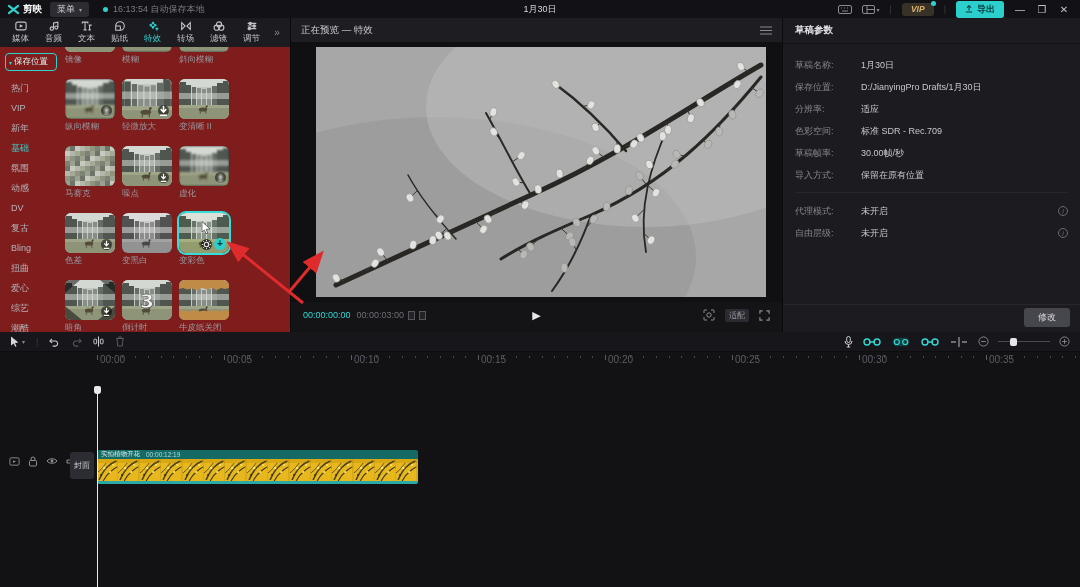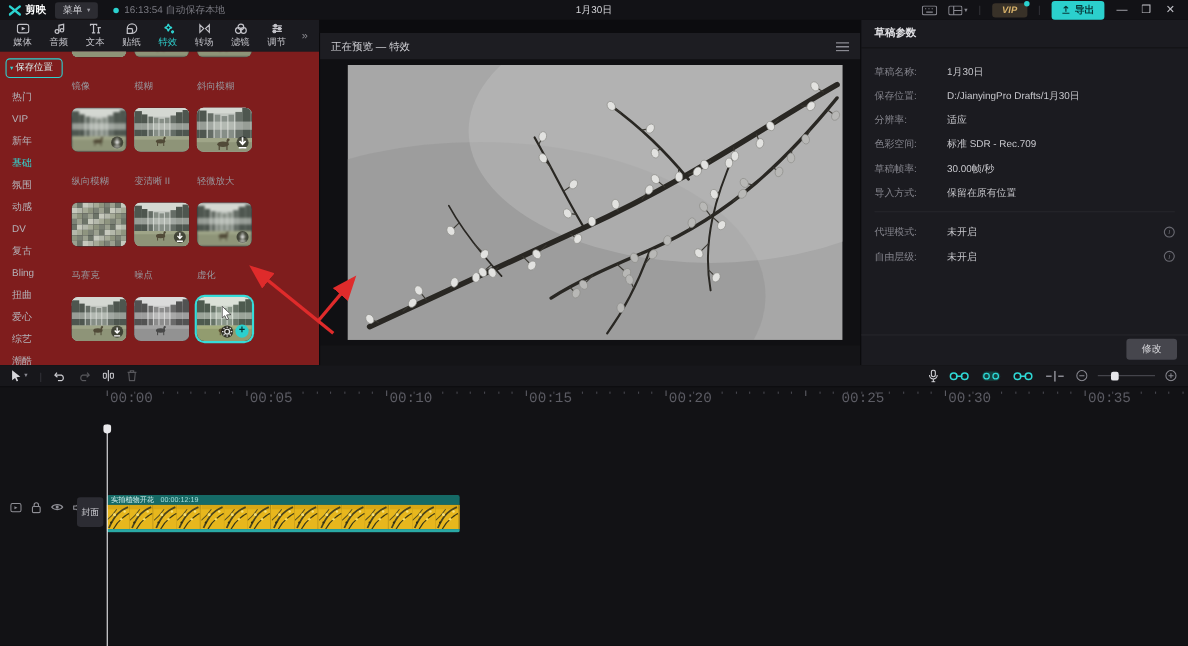--- a/index.html
+++ b/index.html
@@ -21,21 +21,21 @@
   .tb-sep { color:#3a3a40; }
   #vip-badge { position:relative; background:linear-gradient(180deg,#46薄3c31,#2e2a23); background:#383128;
     color:#d8b26a; font-weight:bold; font-style:italic; border-radius:3px; padding:1px 9px 2px; font-size:8.5px; }
   #vip-badge .teal-dot { position:absolute; right:-2px; top:-2px; width:5px; height:5px; }
   #export-btn { background:#2bd0cd; color:#07393a; border-radius:3px; padding:2px 9px;
     display:flex; align-items:center; gap:4px; font-weight:bold; }
   .win-btn { color:#c2c2c8; font-size:10px; width:12px; text-align:center; }
 
   
   #left-panel  { position:absolute; left:0; top:18px; width:290px; height:314px; background:#7f1d1d; }
-  #center-panel{ position:absolute; left:290px; top:30px; width:493px; height:314px;
+  #center-panel{ position:absolute; left:290px; top:18px; width:493px; height:314px;
     background:#141417; border-left:1px solid #0a0a0c; border-right:1px solid #0a0a0c; }
   #right-panel { position:absolute; left:783px; top:18px; width:297px; height:314px; background:#1b1b20; }
 
   
   #nav-tabs { display:flex; align-items:center; height:29px; padding:0 4px; background:#1b1b20; }
   .nav-tab { flex:1; display:flex; flex-direction:column; align-items:center; gap:1px;
     font-size:8.5px; color:#c2c2c8; cursor:default; }
   .nav-tab svg { width:12px; height:12px; stroke:#c2c2c8; fill:none; stroke-width:1.3; }
   .nav-tab.active { color:#2fd8d5; }
   .nav-tab.active svg { stroke:#2fd8d5; }
@@ -50,21 +50,21 @@
   #cat-list { margin-top:7px; }
   .cat-item { font-size:9px; color:#b4b4ba; line-height:20px; padding-left:6px; }
   .cat-item.active { color:#2fd8d5; }
   #fx-scroll { flex:1; overflow:hidden; position:relative; }
   #fx-grid { display:grid; grid-template-columns:repeat(3,50px); column-gap:7px; row-gap:13px;
     margin-top:-35px; padding-left:5px; }
   .fx-card { width:50px; position:relative; }
   .fx-thumb { width:50px; height:40px; border-radius:6px; overflow:hidden; position:relative; background:#26262b; }
   .fx-thumb svg { width:100%; height:100%; }
   .fx-card.selected .fx-thumb { box-shadow:0 0 0 2px #35dcd9; border-radius:7px; }
-  .fx-label { margin-top:21px; font-size:8.5px; color:#97979d; white-space:nowrap; overflow:hidden; }
+  .fx-label { margin-top:2px; font-size:8.5px; color:#97979d; white-space:nowrap; overflow:hidden; }
   .v-blur svg { filter:blur(0.8px); }
   .v-bw svg { filter:grayscale(1) contrast(1.05); }
   .v-color svg { filter:saturate(1.55) brightness(1.04); }
   .v-zoom svg { transform:scale(1.25); }
   .dl-badge { position:absolute; right:3px; bottom:3px; width:11px; height:11px; border-radius:50%;
     background:rgba(0,0,0,.55); display:flex; align-items:center; justify-content:center; }
   .gear-badge { position:absolute; right:17px; bottom:3px; width:11px; height:11px; border-radius:50%;
     background:rgba(20,20,22,.75); display:flex; align-items:center; justify-content:center; }
   .add-badge { position:absolute; right:3px; bottom:3px; width:12px; height:12px; border-radius:50%;
     background:#2bd0cd; color:#063434; font-size:10px; font-weight:bold; line-height:12px; text-align:center; }
@@ -102,21 +102,21 @@
   
   #timeline { position:absolute; left:0; top:332px; width:1080px; height:255px; background:#121215; }
   #tl-toolbar { height:20px; background:#17171b; border-bottom:1px solid #0d0d10;
     display:flex; align-items:center; padding:0 10px; gap:11px; }
   .tool-ic { display:flex; align-items:center; gap:2px; }
   .tool-sep { color:#3a3a40; font-size:9px; }
   .dim { opacity:.35; }
   #tl-tools-right { margin-left:auto; display:flex; align-items:center; gap:9px; }
   .toggle-pill { width:20px; height:10px; border-radius:5px; display:flex; align-items:center; justify-content:center; }
   #tl-ruler { position:relative; height:14px; }
-  .ruler-label { position:absolute; top:2px; font-size:13px; color:#5c5c64;font-family:Liberation Mono, monospace; }
+  .ruler-label { position:absolute; top:2px; font-size:10px; color:#5c5c64; }
   .ruler-tick { position:absolute; top:4px; width:1px; height:2px; background:#46464e; }
   .ruler-tick.major { height:5px; top:3px; background:#5c5c64; }
   #tl-tracks { position:relative; height:209px; }
   #track-controls { position:absolute; left:9px; top:90px; display:flex; gap:8px; }
   #cover-btn { position:absolute; left:70px; top:86px; width:24px; height:27px; background:#2c2c33;
     border-radius:3px; color:#cfcfd4; font-size:8px; display:flex; align-items:center; justify-content:center; }
   #clip { position:absolute; left:97px; top:84px; width:321px; border-radius:2px; overflow:hidden; }
   #clip-header { height:9px; background:#156a66; display:flex; align-items:center; gap:6px;
     padding:0 4px; font-size:6.5px; color:#d8f2f0; white-space:nowrap; }
   #clip-header .dur { color:#a8dedb; }
@@ -408,20 +408,57 @@
               </svg>
               <span class="dl-badge">
                 <svg width="7" height="7" viewBox="0 0 10 10">
                   <path d="M5 1.5 V5.5 M3 4 L5 6.2 L7 4 M2.5 8.5 H7.5" stroke="#fff" stroke-width="1.1" fill="none"></path>
                 </svg>
               </span>
             </div>
             <div class="fx-label">纵向模糊</div>
           </div>
           <div class="fx-card">
+            <div class="fx-thumb v-zoom">
+              <svg viewBox="0 0 50 40" preserveAspectRatio="none">
+                <rect width="50" height="40" fill="#c3c8c2"></rect>
+                <rect width="50" height="8" fill="#d4d8d2"></rect>
+                <g fill="#4e564f">
+                  <rect x="0" y="3" width="7" height="23"></rect>
+                  <rect x="7" y="6" width="5" height="20"></rect>
+                  <rect x="38" y="4" width="6" height="22"></rect>
+                  <rect x="44" y="2" width="6" height="24"></rect>
+                  <rect x="13" y="8" width="4" height="18" opacity="0.8"></rect>
+                  <rect x="33" y="7" width="5" height="19" opacity="0.8"></rect>
+                </g>
+                <g fill="#6d766e" opacity="0.7">
+                  <rect x="18" y="9" width="4" height="17"></rect>
+                  <rect x="23" y="10" width="4" height="16"></rect>
+                  <rect x="28" y="9" width="4" height="17"></rect>
+                </g>
+                <rect y="14" width="50" height="6" fill="#dfe3dd" opacity="0.5"></rect>
+                <rect y="26" width="50" height="14" fill="#8e9478"></rect>
+                <rect y="26" width="50" height="3" fill="#a4a98c" opacity="0.8"></rect>
+                <g fill="#514b38">
+                  <ellipse cx="24" cy="30.5" rx="4.2" ry="2"></ellipse>
+                  <rect x="26.5" y="27.5" width="1.4" height="3"></rect>
+                  <circle cx="27.8" cy="27.3" r="1"></circle>
+                  <rect x="20.8" y="31.5" width="0.9" height="3.2"></rect>
+                  <rect x="26.4" y="31.5" width="0.9" height="3.2"></rect>
+                </g>
+              </svg>
+              <span class="dl-badge">
+                <svg width="7" height="7" viewBox="0 0 10 10">
+                  <path d="M5 1.5 V5.5 M3 4 L5 6.2 L7 4 M2.5 8.5 H7.5" stroke="#fff" stroke-width="1.1" fill="none"></path>
+                </svg>
+              </span>
+            </div>
+            <div class="fx-label">轻微放大</div>
+          </div>
+          <div class="fx-card">
             <div class="fx-thumb ">
               <svg viewBox="0 0 50 40" preserveAspectRatio="none">
                 <rect width="50" height="40" fill="#c3c8c2"></rect>
                 <rect width="50" height="8" fill="#d4d8d2"></rect>
                 <g fill="#4e564f">
                   <rect x="0" y="3" width="7" height="23"></rect>
                   <rect x="7" y="6" width="5" height="20"></rect>
                   <rect x="38" y="4" width="6" height="22"></rect>
                   <rect x="44" y="2" width="6" height="24"></rect>
                   <rect x="13" y="8" width="4" height="18" opacity="0.8"></rect>
@@ -438,57 +475,20 @@
                 <g fill="#514b38">
                   <ellipse cx="24" cy="30.5" rx="4.2" ry="2"></ellipse>
                   <rect x="26.5" y="27.5" width="1.4" height="3"></rect>
                   <circle cx="27.8" cy="27.3" r="1"></circle>
                   <rect x="20.8" y="31.5" width="0.9" height="3.2"></rect>
                   <rect x="26.4" y="31.5" width="0.9" height="3.2"></rect>
                 </g>
               </svg>
             </div>
             <div class="fx-label">变清晰 II</div>
-          </div>
-          <div class="fx-card">
-            <div class="fx-thumb v-zoom">
-              <svg viewBox="0 0 50 40" preserveAspectRatio="none">
-                <rect width="50" height="40" fill="#c3c8c2"></rect>
-                <rect width="50" height="8" fill="#d4d8d2"></rect>
-                <g fill="#4e564f">
-                  <rect x="0" y="3" width="7" height="23"></rect>
-                  <rect x="7" y="6" width="5" height="20"></rect>
-                  <rect x="38" y="4" width="6" height="22"></rect>
-                  <rect x="44" y="2" width="6" height="24"></rect>
-                  <rect x="13" y="8" width="4" height="18" opacity="0.8"></rect>
-                  <rect x="33" y="7" width="5" height="19" opacity="0.8"></rect>
-                </g>
-                <g fill="#6d766e" opacity="0.7">
-                  <rect x="18" y="9" width="4" height="17"></rect>
-                  <rect x="23" y="10" width="4" height="16"></rect>
-                  <rect x="28" y="9" width="4" height="17"></rect>
-                </g>
-                <rect y="14" width="50" height="6" fill="#dfe3dd" opacity="0.5"></rect>
-                <rect y="26" width="50" height="14" fill="#8e9478"></rect>
-                <rect y="26" width="50" height="3" fill="#a4a98c" opacity="0.8"></rect>
-                <g fill="#514b38">
-                  <ellipse cx="24" cy="30.5" rx="4.2" ry="2"></ellipse>
-                  <rect x="26.5" y="27.5" width="1.4" height="3"></rect>
-                  <circle cx="27.8" cy="27.3" r="1"></circle>
-                  <rect x="20.8" y="31.5" width="0.9" height="3.2"></rect>
-                  <rect x="26.4" y="31.5" width="0.9" height="3.2"></rect>
-                </g>
-              </svg>
-              <span class="dl-badge">
-                <svg width="7" height="7" viewBox="0 0 10 10">
-                  <path d="M5 1.5 V5.5 M3 4 L5 6.2 L7 4 M2.5 8.5 H7.5" stroke="#fff" stroke-width="1.1" fill="none"></path>
-                </svg>
-              </span>
-            </div>
-            <div class="fx-label">轻微放大</div>
           </div>
           <div class="fx-card">
             <div class="fx-thumb ">
               <svg viewBox="0 0 50 40" preserveAspectRatio="none">
                 <rect x="0" y="0" width="5" height="5" fill="#9ba08f"></rect>
                 <rect x="5" y="0" width="5" height="5" fill="#6d7468"></rect>
                 <rect x="10" y="0" width="5" height="5" fill="#c6c9bd"></rect>
                 <rect x="15" y="0" width="5" height="5" fill="#b4b8ab"></rect>
                 <rect x="20" y="0" width="5" height="5" fill="#a5aa97"></rect>
                 <rect x="25" y="0" width="5" height="5" fill="#8e947f"></rect>
@@ -1093,20 +1093,37 @@
           <g>
             <line x1="115.4" y1="163.1" x2="124.4" y2="172.1" stroke="#3a3832" stroke-width="1"></line>
             <ellipse cx="124.4" cy="172.1" rx="3.4" ry="4.4" fill="#e2e2e0" stroke="#8e8e8a" stroke-width="0.6" transform="rotate(35.965886051825194 124.4 172.1)"></ellipse>
           </g>
           <g>
             <line x1="101.4" y1="143.6" x2="93.9" y2="150.8" stroke="#3a3832" stroke-width="1"></line>
             <ellipse cx="93.9" cy="150.8" rx="3.4" ry="4.4" fill="#e2e2e0" stroke="#8e8e8a" stroke-width="0.6" transform="rotate(-29.947560510610785 93.9 150.8)"></ellipse>
           </g>
         </g>
     </svg>
+  </div>
+  <div id="preview-controls">
+    <span id="time-cur">00:00:00:00</span>
+    <span id="time-total">00:00:03:00</span>
+    <span class="frame-ic"></span>
+    <span class="frame-ic"></span>
+    <span id="play-btn">▶</span>
+    <div id="pc-right">
+      <svg width="12" height="12" viewBox="0 0 12 12">
+        <path d="M1 4 V1.5 A0.5 0.5 0 0 1 1.5 1 H4 M8 1 H10.5 A0.5 0.5 0 0 1 11 1.5 V4 M11 8 V10.5 A0.5 0.5 0 0 1 10.5 11 H8 M4 11 H1.5 A0.5 0.5 0 0 1 1 10.5 V8" stroke="#8a8a92" fill="none"></path>
+        <circle cx="6" cy="6" r="2.2" stroke="#8a8a92" fill="none"></circle>
+      </svg>
+      <span id="fit-pill">适配</span>
+      <svg width="11" height="11" viewBox="0 0 12 12">
+        <path d="M1 4 V1 H4 M8 1 H11 V4 M11 8 V11 H8 M4 11 H1 V8" stroke="#8a8a92" fill="none" stroke-width="1.3"></path>
+      </svg>
+    </div>
   </div>
 </div>
 
 <div id="right-panel">
   <div id="dp-header">草稿参数</div>
   <div id="dp-fields">
       <div class="dp-row">
         <span class="dp-label">草稿名称:</span>
         <span class="dp-value">1月30日</span>
       </div>
@@ -1259,21 +1276,21 @@
       <div class="ruler-tick" style="left: 617.7px;"></div>
       <div class="ruler-tick" style="left: 630.4px;"></div>
       <div class="ruler-tick" style="left: 643.1px;"></div>
       <div class="ruler-tick" style="left: 655.8px;"></div>
       <div class="ruler-tick" style="left: 668.5px;"></div>
       <div class="ruler-tick" style="left: 681.2px;"></div>
       <div class="ruler-tick" style="left: 693.9px;"></div>
       <div class="ruler-tick" style="left: 706.6px;"></div>
       <div class="ruler-tick" style="left: 719.3px;"></div>
       <div class="ruler-tick major" style="left: 732px;"></div>
-      <span class="ruler-label" style="left: 765px;">00:25</span>
+      <span class="ruler-label" style="left: 735px;">00:25</span>
       <div class="ruler-tick" style="left: 744.7px;"></div>
       <div class="ruler-tick" style="left: 757.4px;"></div>
       <div class="ruler-tick" style="left: 770.1px;"></div>
       <div class="ruler-tick" style="left: 782.8px;"></div>
       <div class="ruler-tick" style="left: 795.5px;"></div>
       <div class="ruler-tick" style="left: 808.2px;"></div>
       <div class="ruler-tick" style="left: 820.9px;"></div>
       <div class="ruler-tick" style="left: 833.6px;"></div>
       <div class="ruler-tick" style="left: 846.3px;"></div>
       <div class="ruler-tick major" style="left: 859px;"></div>

